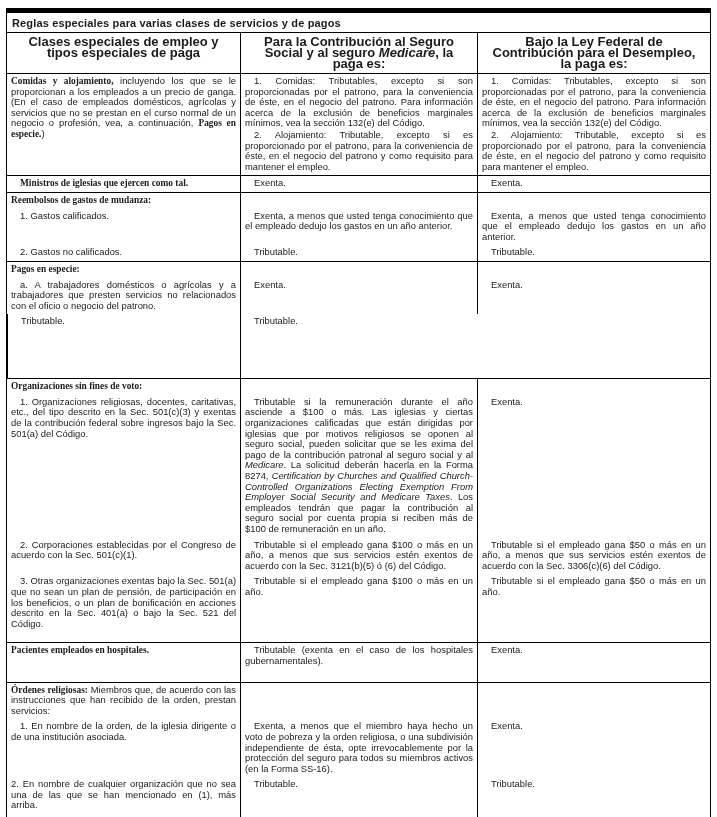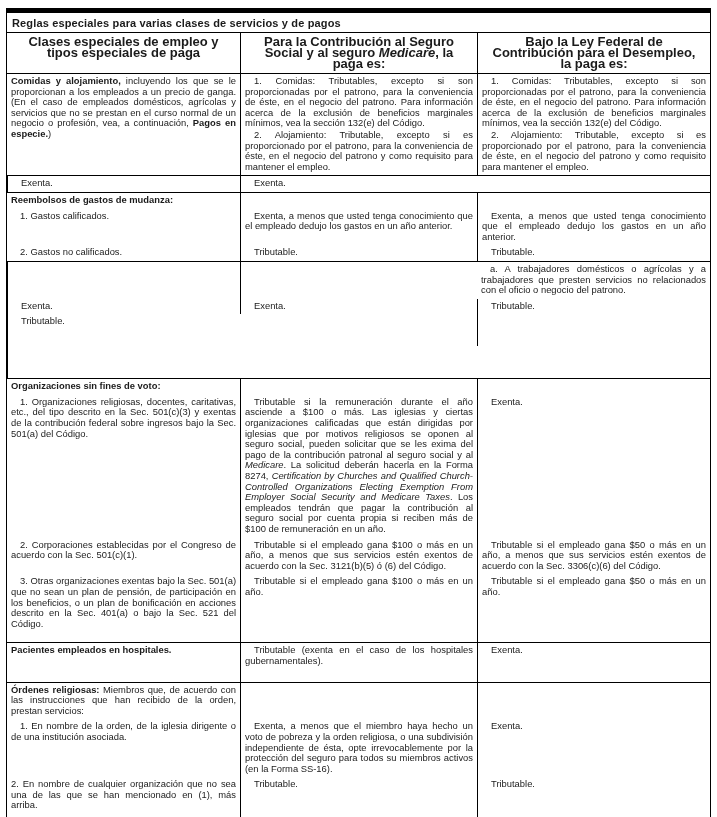--- a/index.html
+++ b/index.html
@@ -36,21 +36,21 @@
     border-bottom:1.2px solid #000;
   }
   .cell{
     padding:2px 4px;
     font-size:9.4px;line-height:10.6px;
     min-width:0;
   }
   .cell.c1,.cell.c2{border-left:1.2px solid #000;}
   .para{margin:0 0 1px 0;text-align:justify;}
   .para.ind{text-indent:9px;}
-  .b{font-weight:bold;}
+  .b{font-weight:bold;font-family:Liberation Serif, serif;}
   .i{font-style:italic;}
 </style>
 </head>
 <body>
 
 <div class="doc">
   <div class="title">Reglas especiales para varias clases de servicios y de pagos</div>
 
   <div class="thead">
     <div class="th c0">Clases especiales de empleo y tipos especiales de paga</div>
@@ -66,20 +66,23 @@
         <div class="cell c1">
           <p class="para ind"><span>1. Comidas: Tributables, excepto si son proporcionadas por el patrono, para la conveniencia de éste, en el negocio del patrono. Para información acerca de la exclusión de beneficios marginales mínimos, vea la sección 132(e) del Código.</span></p>
           <p class="para ind"><span>2. Alojamiento: Tributable, excepto si es proporcionado por el patrono, para la conveniencia de éste, en el negocio del patrono y como requisito para mantener el empleo.</span></p>
         </div>
         <div class="cell c2">
           <p class="para ind"><span>1. Comidas: Tributables, excepto si son proporcionadas por el patrono, para la conveniencia de éste, en el negocio del patrono. Para información acerca de la exclusión de beneficios marginales mínimos, vea la sección 132(e) del Código.</span></p>
           <p class="para ind"><span>2. Alojamiento: Tributable, excepto si es proporcionado por el patrono, para la conveniencia de éste, en el negocio del patrono y como requisito para mantener el empleo.</span></p>
         </div>
       </div>
       <div class="section">
+        <div class="cell c0">
+          <p class="para ind"><span class="b">Ministros de iglesias que ejercen como tal.</span></p>
+        </div>
         <div class="cell c1">
           <p class="para ind"><span>Exenta.</span></p>
         </div>
         <div class="cell c2">
           <p class="para ind"><span>Exenta.</span></p>
         </div>
       </div>
       <div class="section">
         <div class="cell c0">
           <p class="para"><span class="b">Reembolsos de gastos de mudanza:</span></p>
@@ -99,20 +102,23 @@
           <p class="para ind"><span>2. Gastos no calificados.</span></p>
         </div>
         <div class="cell c1">
           <p class="para ind"><span>Tributable.</span></p>
         </div>
         <div class="cell c2">
           <p class="para ind"><span>Tributable.</span></p>
         </div>
       </div>
       <div class="section">
+        <div class="cell c0">
+          <p class="para"><span class="b">Pagos en especie:</span></p>
+        </div>
         <div class="cell c1"></div>
         <div class="cell c2"></div>
         <div class="cell c0">
           <p class="para ind"><span>a. A trabajadores domésticos o agrícolas y a trabajadores que presten servicios no relacionados con el oficio o negocio del patrono.</span></p>
         </div>
         <div class="cell c1">
           <p class="para ind"><span>Exenta.</span></p>
         </div>
         <div class="cell c2">
           <p class="para ind"><span>Exenta.</span></p>

